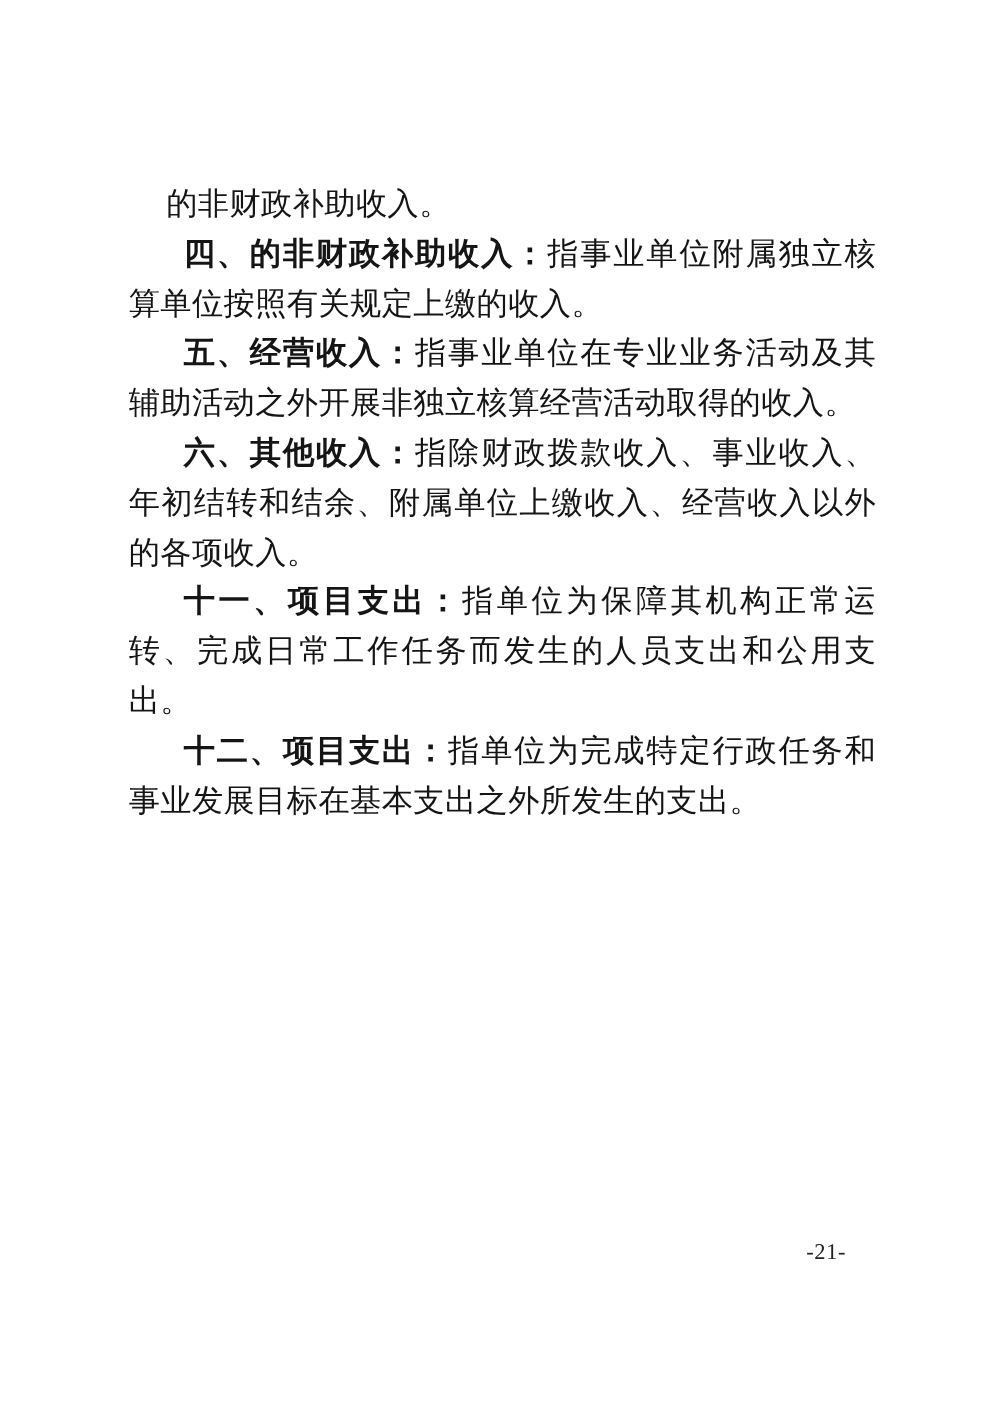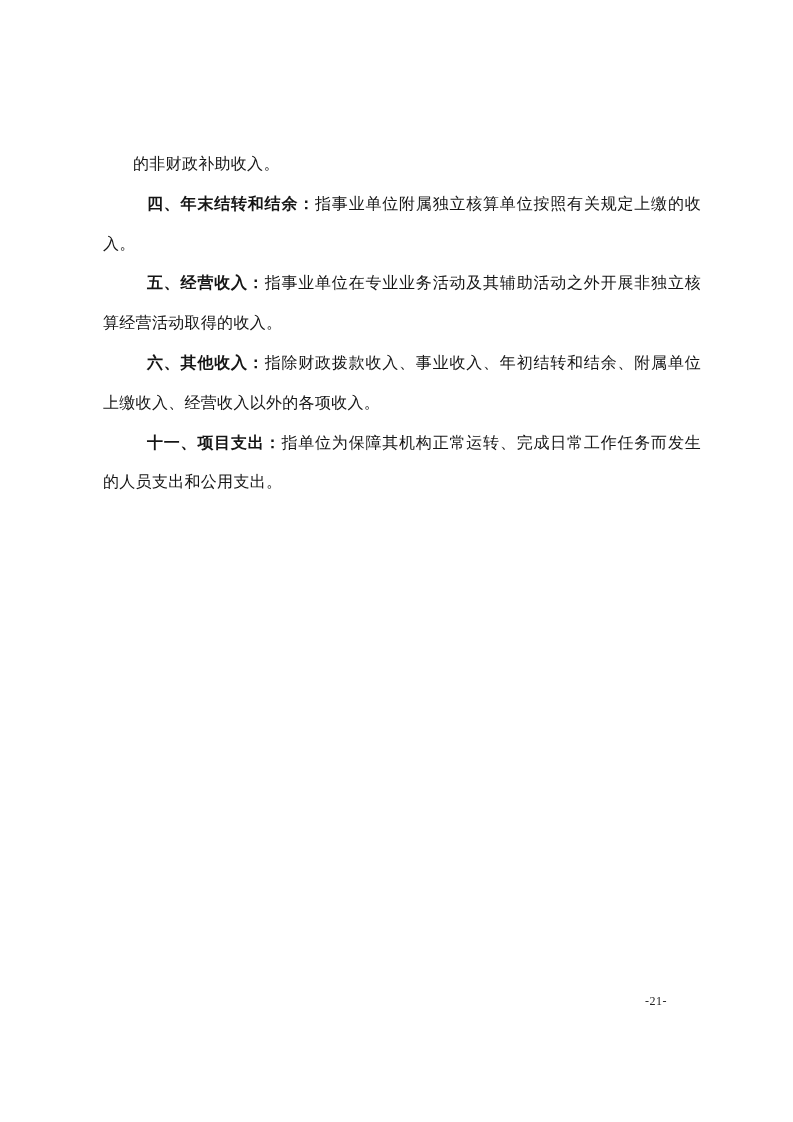--- a/index.html
+++ b/index.html
@@ -18,21 +18,21 @@
   }
   .content {
     position: absolute;
     left: 103px;
     top: 144px;
     width: 598px;
   }
   p.para {
     margin: 0;
     padding: 0;
-    font-size: 16px;
+    font-size: 25px;
     line-height: 39.8px;
     letter-spacing: 0.3px;
     text-align: justify;
     text-justify: inter-character;
     word-break: break-all;
     text-indent: 44px;
     color: #151515;
   }
   p.para.continuation {
     text-indent: 30px;
@@ -42,42 +42,43 @@
     font-family: "Liberation Sans", "DejaVu Sans", sans-serif;
   }
   .definition {
     font-weight: 400;
   }
   .page-number {
     position: absolute;
     left: 645px;
     top: 988px;
     width: 50px;
-    font-size: 12px;
+    font-size: 18px;
     line-height: 26px;
     letter-spacing: 0.5px;
     color: #222222;
     font-family: "Liberation Serif", "DejaVu Serif", serif;
     text-align: left;
   }
 </style>
 </head>
 <body>
 
 <div class="page">
   <div class="content">
   <p class="para continuation"><span class="term"></span><span class="definition">的非财政补助收入。</span></p>
 
-  <p class="para"><span class="term">四、年末结转和结余：</span><span class="definition">指事业单位附属独立核算单位按照有关规定上缴的收入。</span></p>
+  <p class="para"><span class="term">四、的非财政补助收入：</span><span class="definition">指事业单位附属独立核算单位按照有关规定上缴的收入。</span></p>
 
   <p class="para"><span class="term">五、经营收入：</span><span class="definition">指事业单位在专业业务活动及其辅助活动之外开展非独立核算经营活动取得的收入。</span></p>
 
   <p class="para"><span class="term">六、其他收入：</span><span class="definition">指除财政拨款收入、事业收入、年初结转和结余、附属单位上缴收入、经营收入以外的各项收入。</span></p>
 
 
 
 
 
   <p class="para"><span class="term">十一、项目支出：</span><span class="definition">指单位为保障其机构正常运转、完成日常工作任务而发生的人员支出和公用支出。</span></p>
 
+  <p class="para"><span class="term">十二、项目支出：</span><span class="definition">指单位为完成特定行政任务和事业发展目标在基本支出之外所发生的支出。</span></p>
 </div>
   <div class="page-number">-21-</div>
 </div>
 
 </body></html>

